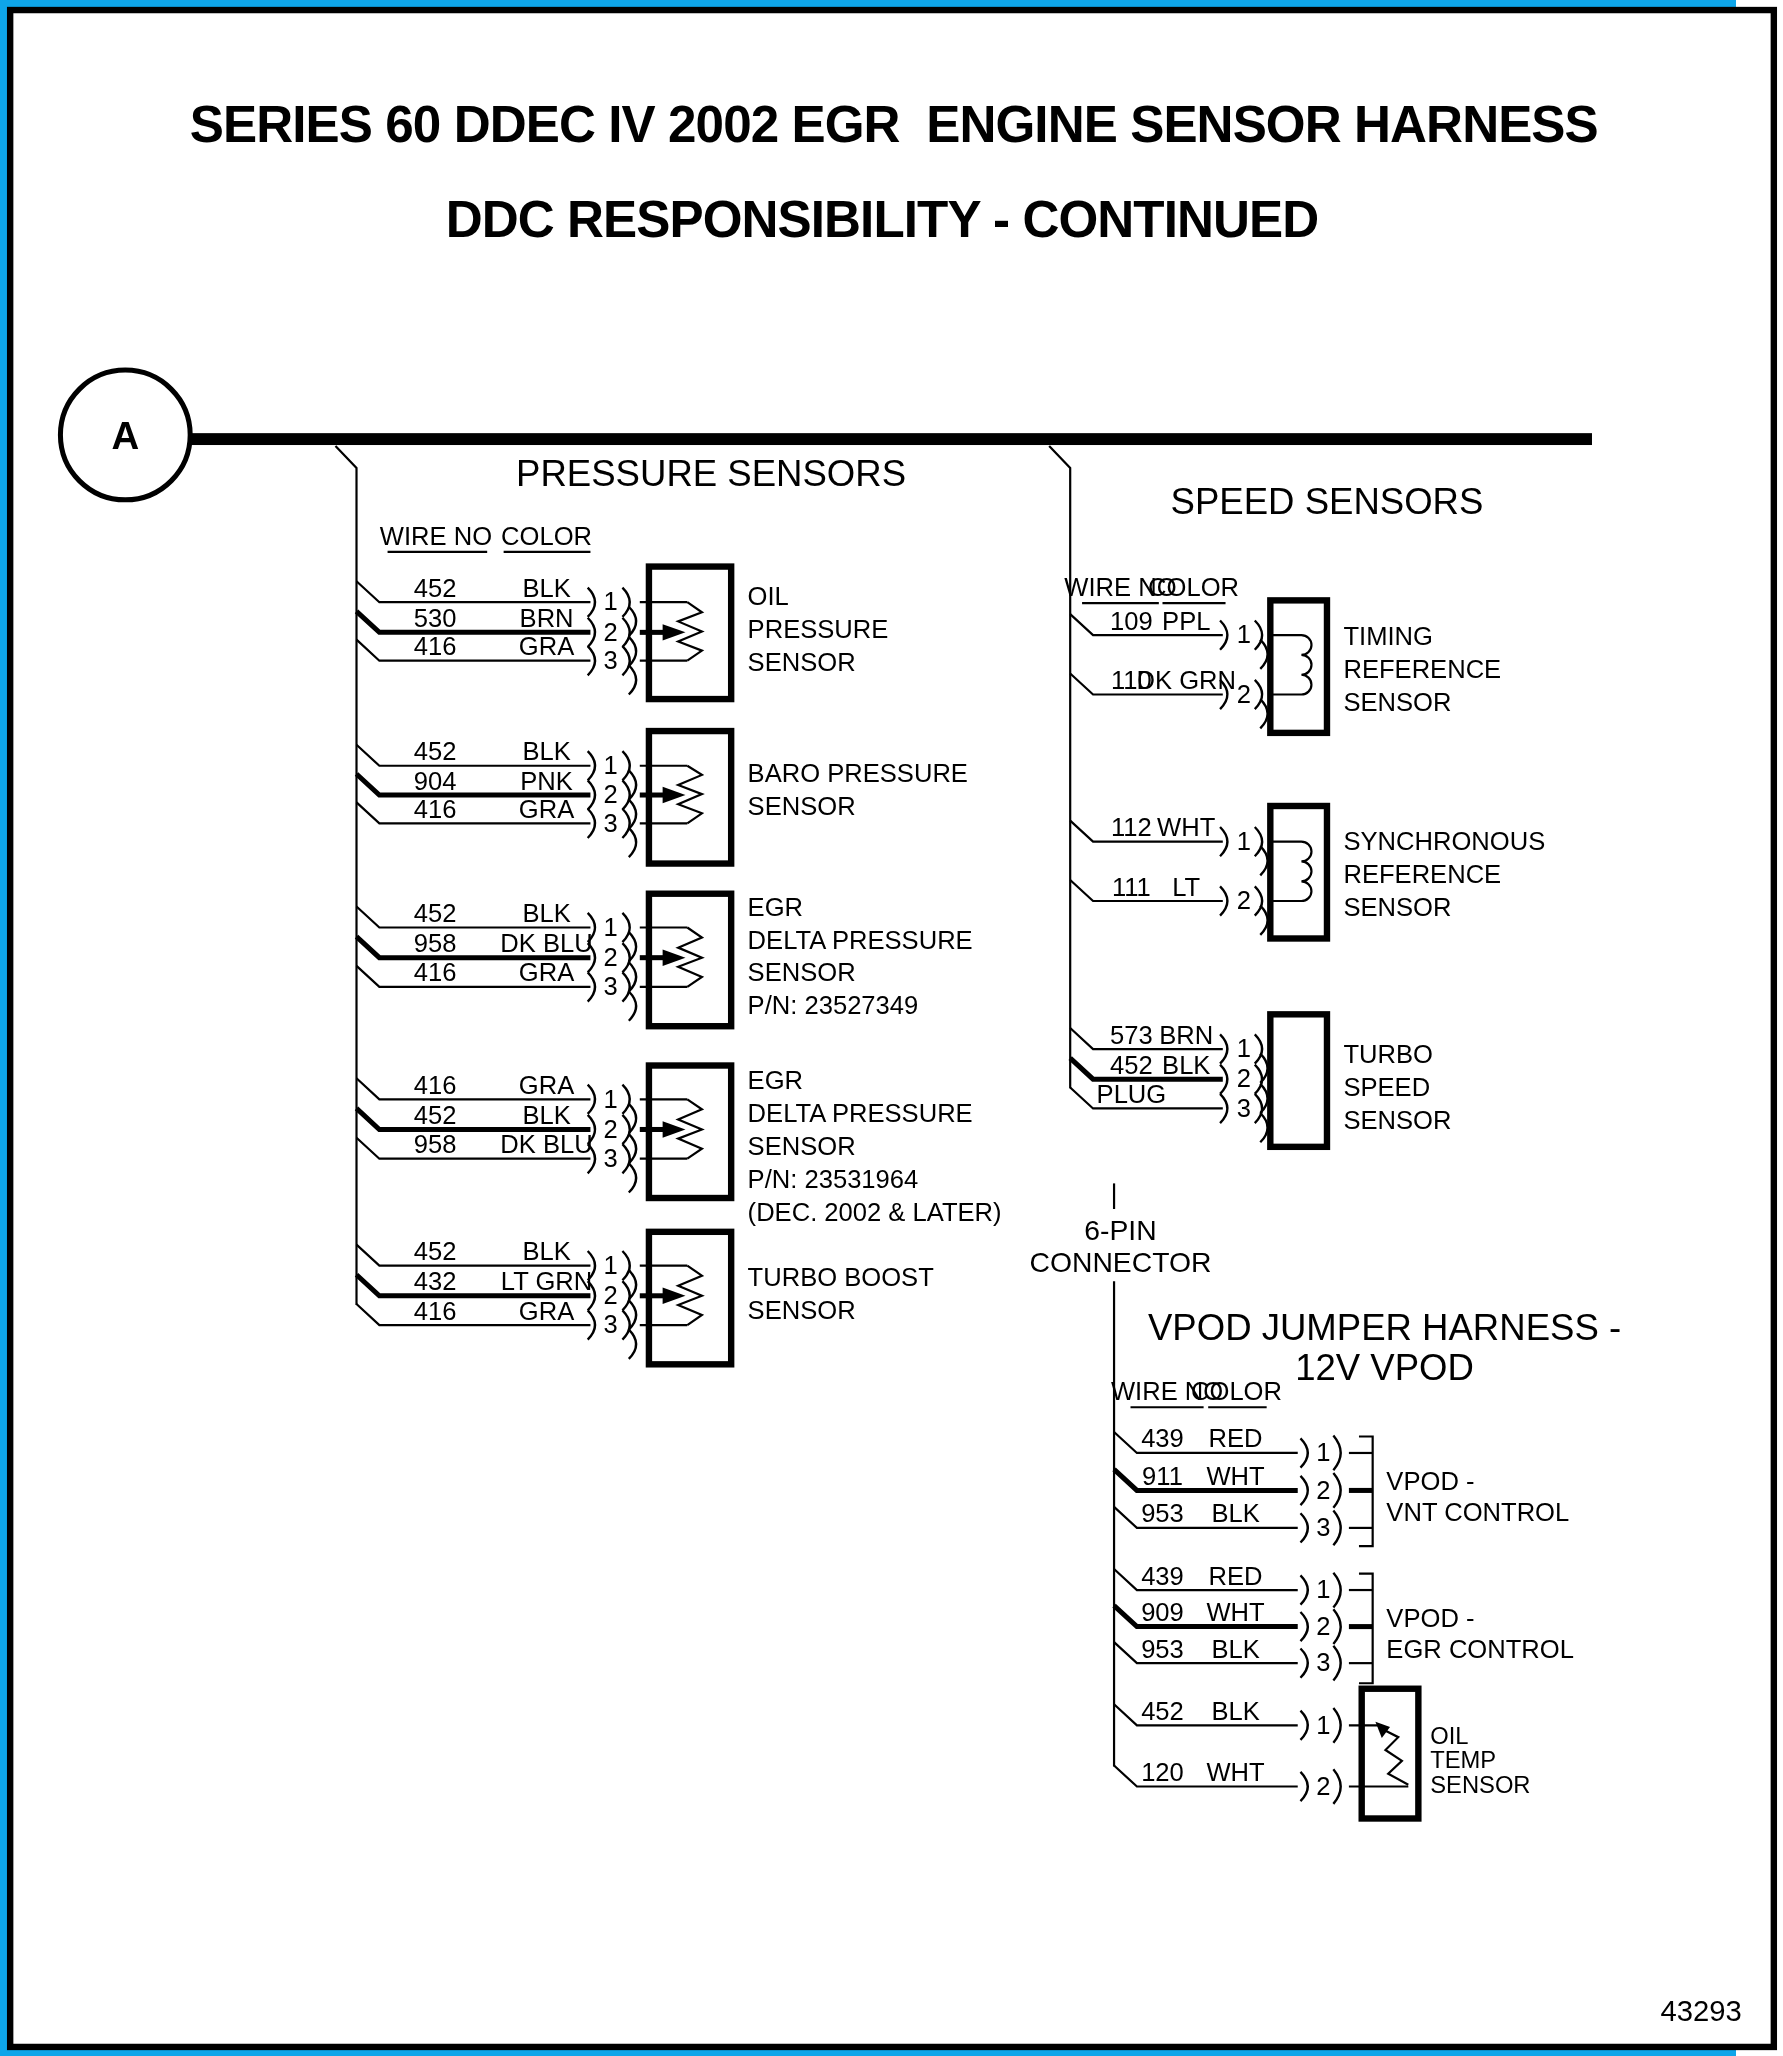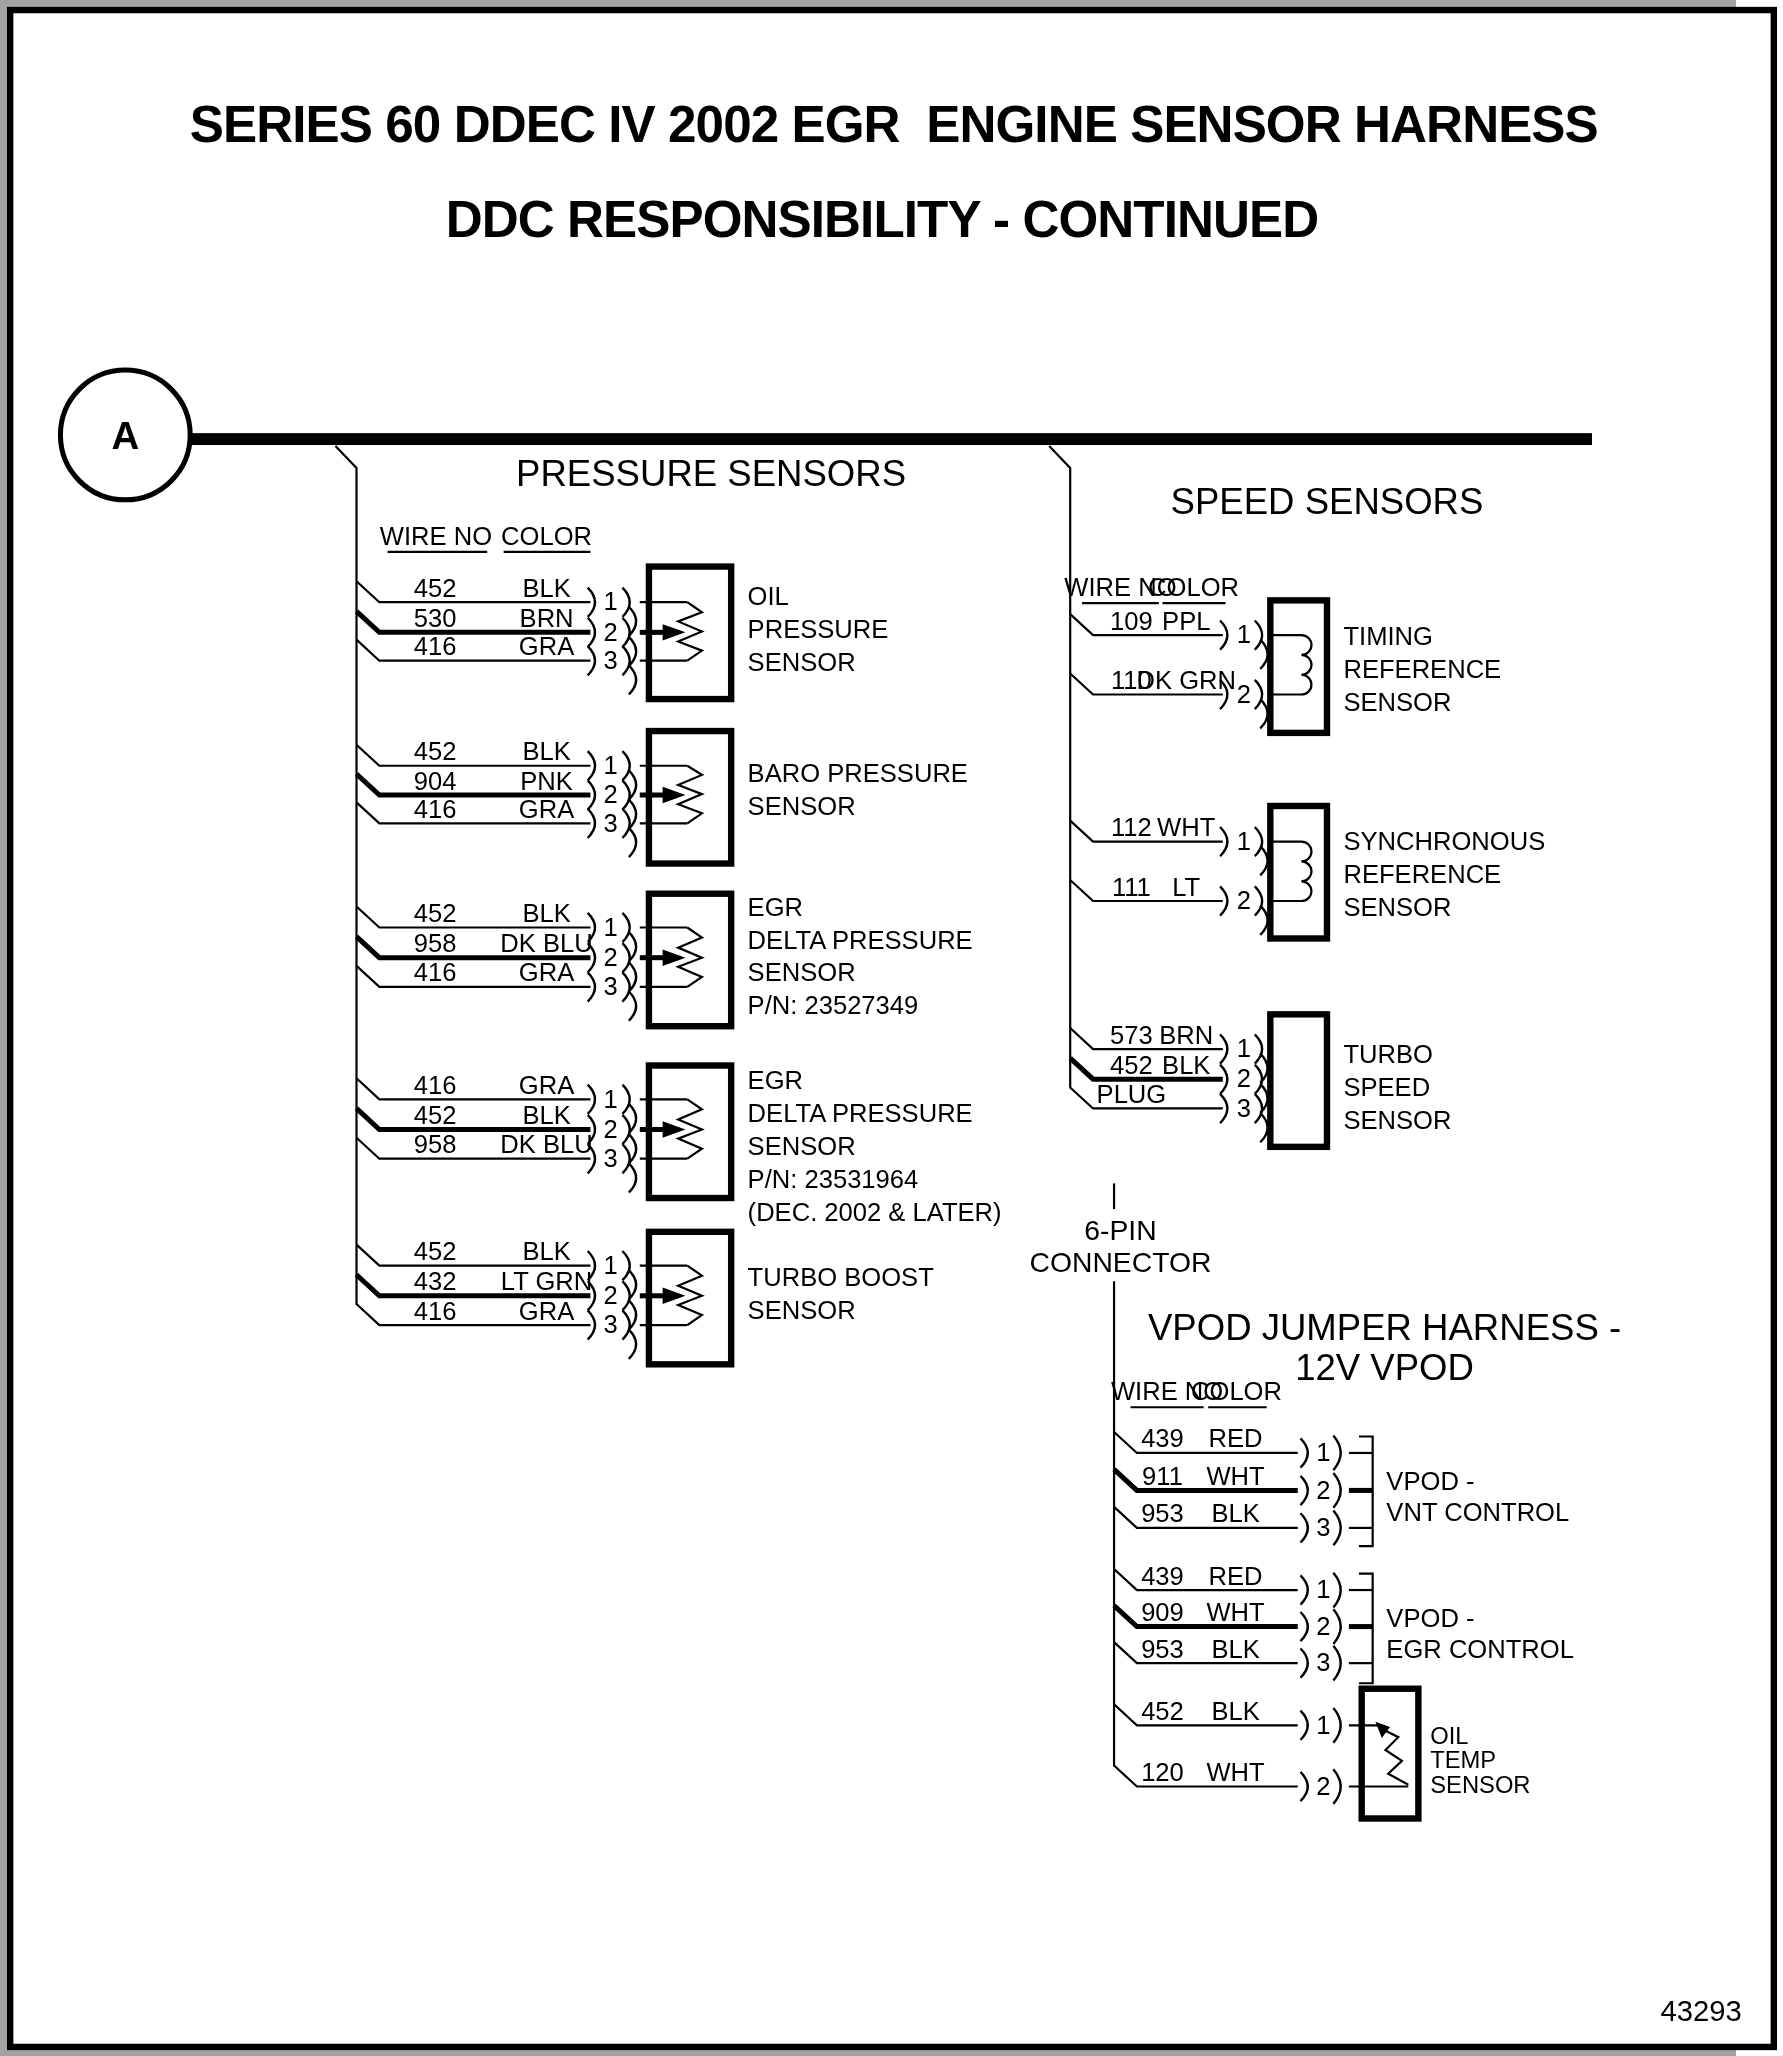--- a/index.html
+++ b/index.html
@@ -1,16 +1,16 @@
 <!DOCTYPE html>
 <html style="font-size:14.6px"><head>
 <meta charset="utf-8">
 <style>
   html,body{margin:0;padding:0;background:#ffffff;}
-  #page{width:1736px;height:2057px;position:relative;background:#a3a3a3;}
+  #page{width:1736px;height:2057px;position:relative;background:#0ea5e9;}
   svg{display:block;}
   text{font-family:"Liberation Sans","DejaVu Sans",sans-serif;fill:#000;}
   .w{stroke:#000;stroke-width:2.4;fill:none;}
   .wt{stroke-width:5.5;}
   .chev{stroke:#000;stroke-width:2.6;fill:none;}
   .sbox{fill:none;stroke:#000;stroke-width:7;}
   .sym{stroke:#000;stroke-width:2.4;fill:none;}
   .blk{fill:#000;stroke:none;}
   .t{font-size:28px;}
   .t26{font-size:26px;}

